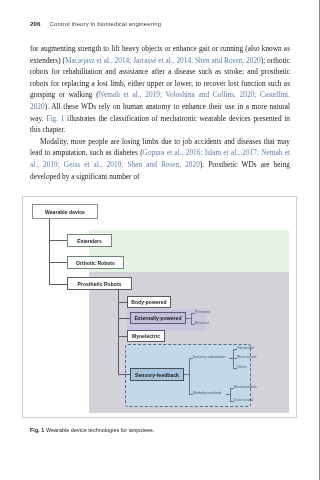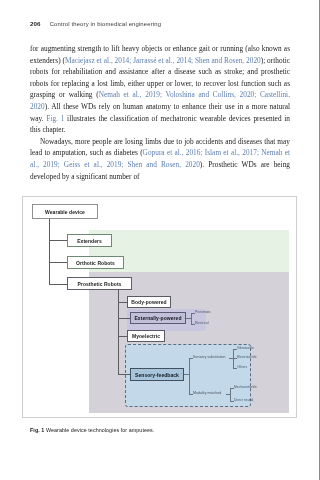--- a/index.html
+++ b/index.html
@@ -220,21 +220,21 @@
 <div class="page">
 
   <div class="content">
 
     <div class="runhead">
       <span class="runhead-page">206</span>
       <span class="runhead-title">Control theory in biomedical engineering</span>
     </div>
 
     <p class="body"><span>for augmenting strength to lift heavy objects or enhance gait or running (also known as extenders) (</span><span class="cite">Maciejasz et al., 2014; Jarrassé et al., 2014; Shen and Rosen, 2020</span><span>); orthotic robots for rehabilitation and assistance after a disease such as stroke; and prosthetic robots for replacing a lost limb, either upper or lower, to recover lost function such as grasping or walking (</span><span class="cite">Nemah et al., 2019; Voloshina and Collins, 2020; Castellini, 2020</span><span>). All these WDs rely on human anatomy to enhance their use in a more natural way. </span><span class="cite">Fig. 1</span><span> illustrates the classification of mechatronic wearable devices presented in this chapter.</span></p>
-    <p class="body"><span>Nowadays, more people are losing limbs due to job accidents and diseases that may lead to amputation, such as diabetes (</span><span class="cite">Gopura et al., 2016; Islam et al., 2017; Nemah et al., 2019; Geiss et al., 2019; Shen and Rosen, 2020</span><span>). Prosthetic WDs are being developed by a significant number of</span></p>
+    <p class="body"><span>Modality, more people are losing limbs due to job accidents and diseases that may lead to amputation, such as diabetes (</span><span class="cite">Gopura et al., 2016; Islam et al., 2017; Nemah et al., 2019; Geiss et al., 2019; Shen and Rosen, 2020</span><span>). Prosthetic WDs are being developed by a significant number of</span></p>
 
   </div>
 
   <div class="figure">
     <div class="fig-frame"></div>
 
     <div class="region-green"></div>
     <div class="region-gray"></div>
     <div class="region-purple"></div>
     <div class="region-blue"></div>

